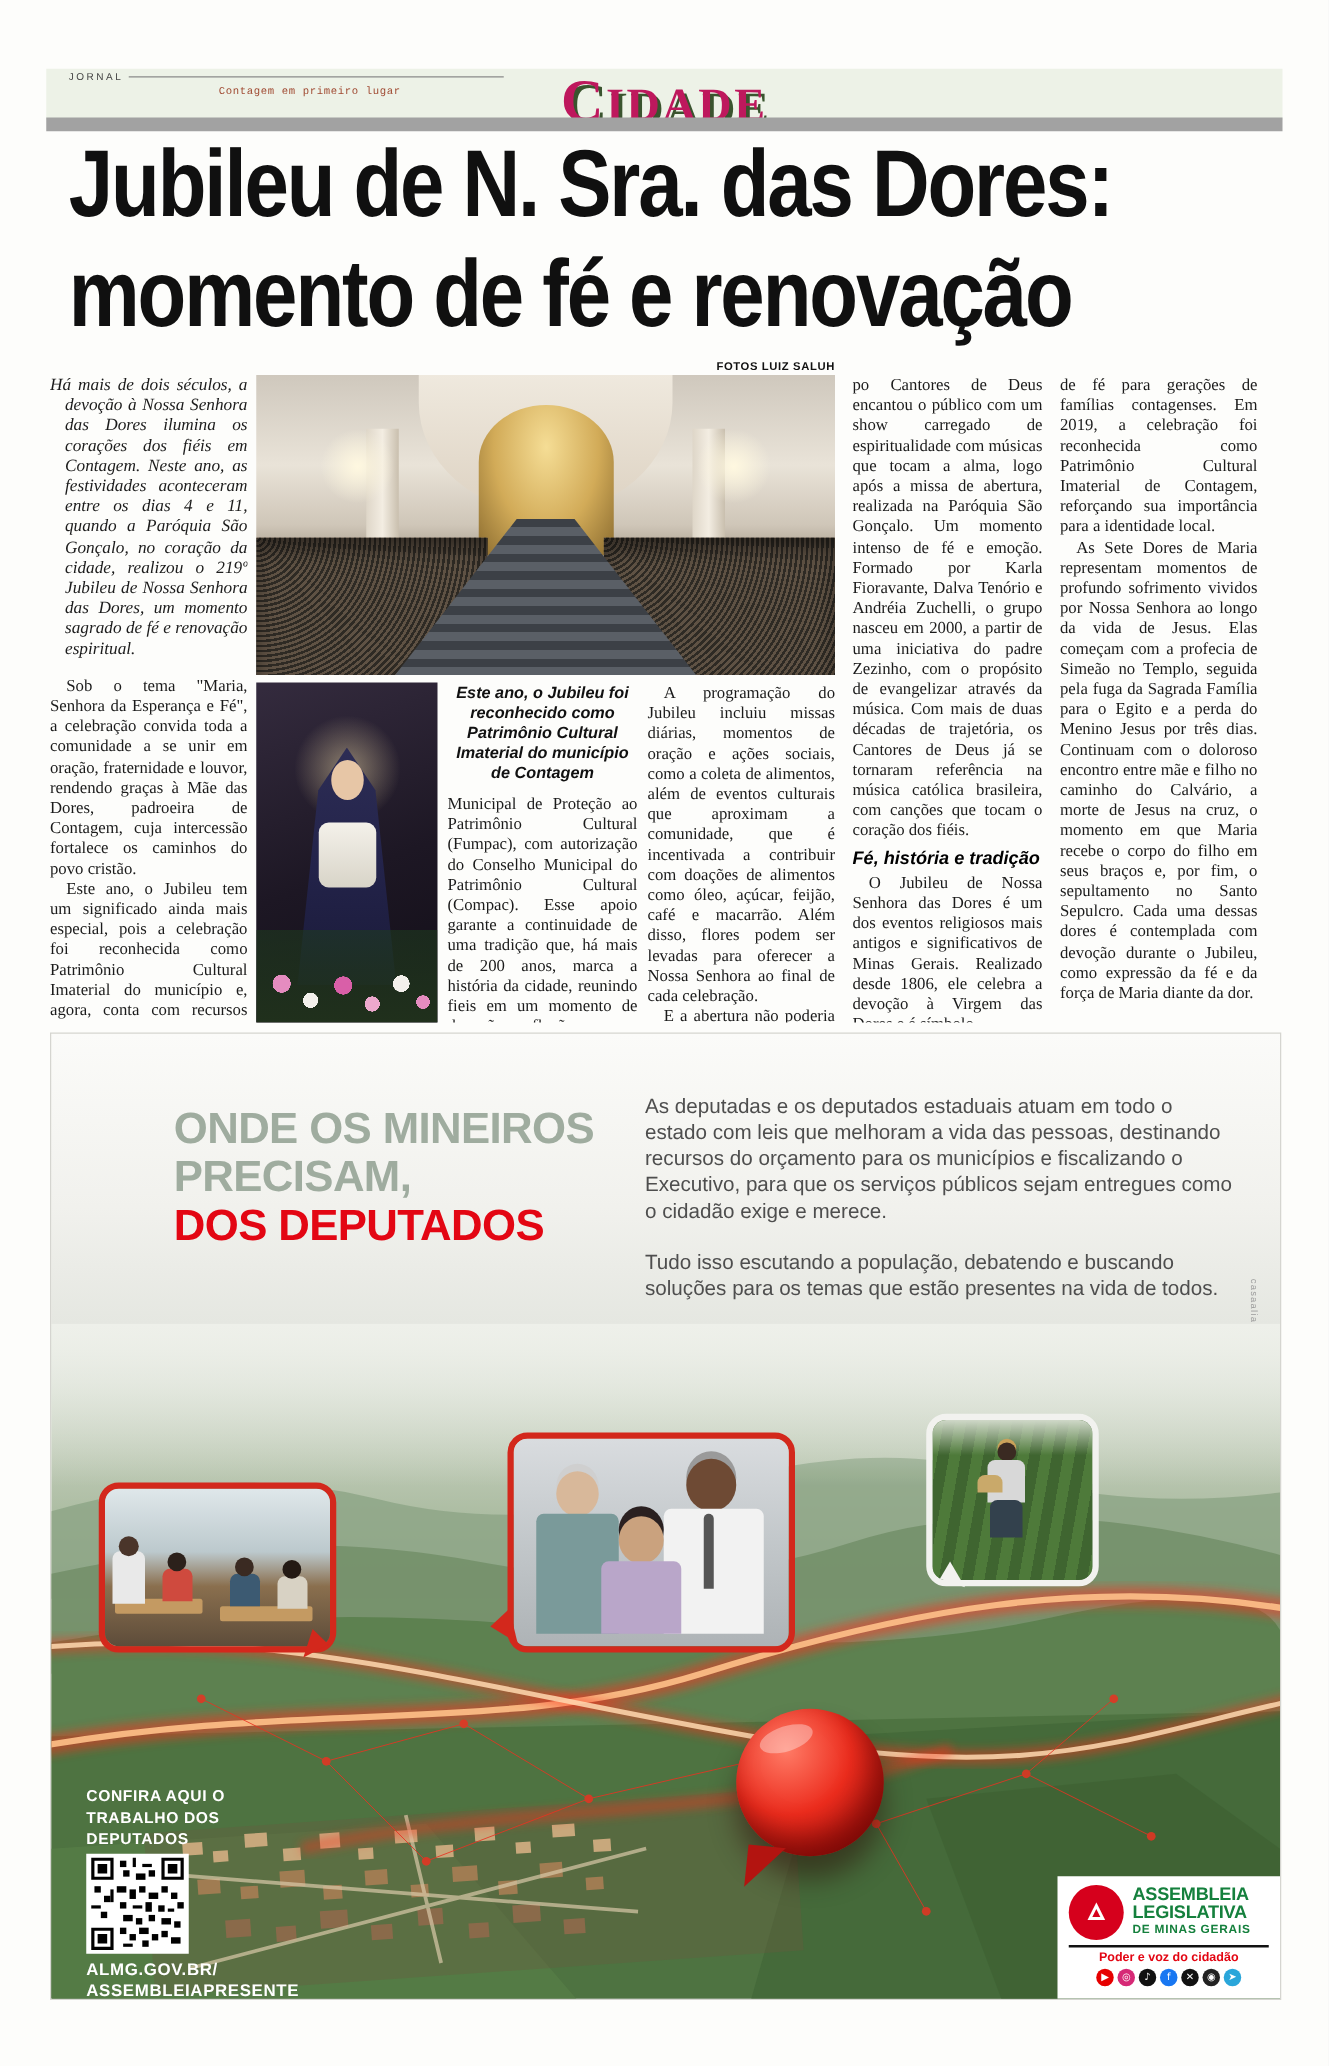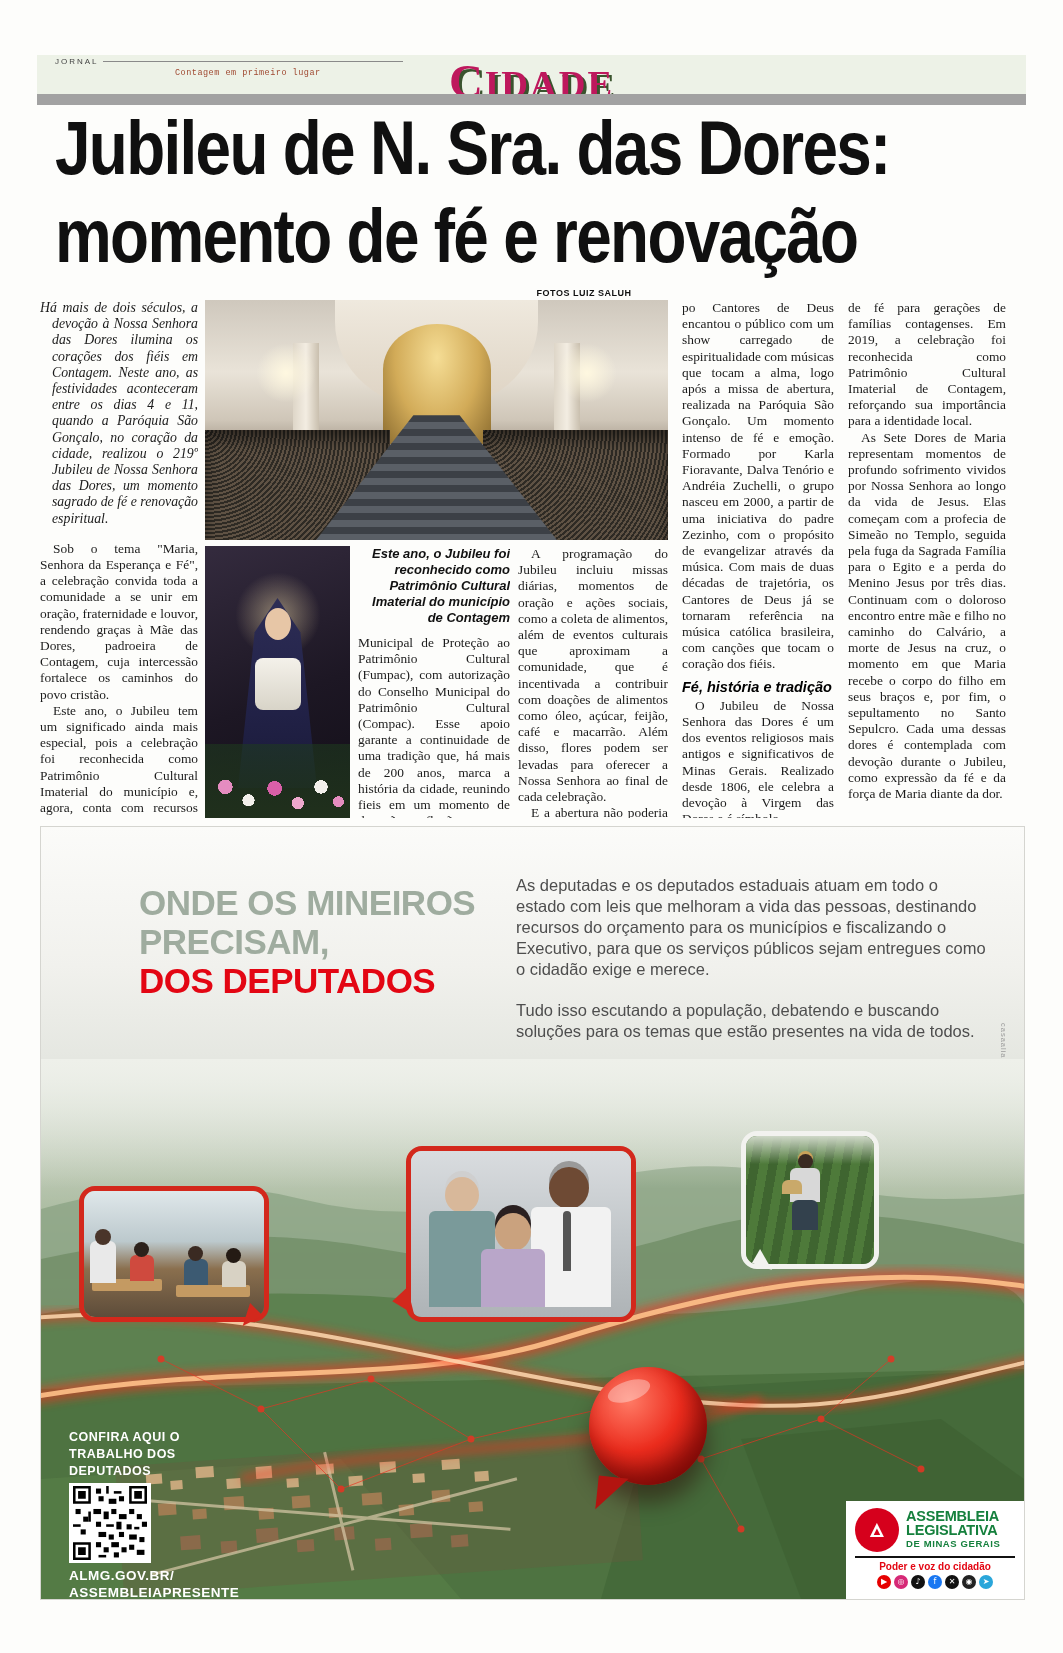--- a/index.html
+++ b/index.html
@@ -31,34 +31,34 @@
   .issue-page{font-weight:bold;font-size:52px;line-height:46px;}
   .gray-bar{position:absolute;left:37px;top:94px;width:989px;height:11px;background:#a2a2a2;}
 
   
   .headline{position:absolute;left:55px;top:104px;width:980px;margin:0;color:#101010;
             font-family:"Liberation Sans",sans-serif;font-weight:bold;}
   .hl{display:block;font-size:76px;line-height:88px;letter-spacing:-2px;white-space:nowrap;
       transform:scaleX(.84);transform-origin:0 50%;}
 
   
-  .credit{position:absolute;left:500px;top:288px;width:168px;text-align:center;
+  .credit{position:absolute;left:500px;top:288px;width:168px;text-align:right;
           font-family:"Liberation Sans",sans-serif;font-weight:bold;font-size:9px;letter-spacing:.5px;color:#111;}
   .col{position:absolute;top:300px;height:518px;overflow:hidden;text-align:justify;
        font-size:13.4px;line-height:16.2px;color:#1b1b1b;}
   .col p{margin:0;}
   .col1{left:40px;width:158px;}
   .col2{left:358px;width:152px;top:546px;height:272px;}
   .col3{left:518px;width:150px;top:546px;height:272px;}
   .col4{left:682px;width:152px;}
   .col5{left:848px;width:158px;}
   .lead{font-style:italic;font-size:13.8px;padding-left:12px;text-indent:-12px;margin-bottom:14px !important;}
   .ind{text-indent:13px;}
   .caption{font-family:"Liberation Sans",sans-serif;font-weight:bold;font-style:italic;
-           font-size:13px;line-height:16px;text-align:right;color:#111;margin-bottom:9px !important;}
+           font-size:13px;line-height:16px;text-align:center;color:#111;margin-bottom:9px !important;}
   .subhead{font-family:"Liberation Sans",sans-serif;font-weight:bold;font-style:italic;
            font-size:14.5px;margin:6px 0 3px;text-align:left;color:#000;}
 
   
   .photo-church{position:absolute;left:205px;top:300px;width:463px;height:240px;overflow:hidden;
      background:linear-gradient(180deg,#cfc8bd 0%,#e9e3d8 30%,#cfc6b8 50%,#8a7d6d 68%,#4a423a 85%,#332d27 100%);}
   .pc-arch{position:absolute;left:28%;top:0;width:44%;height:46%;border-radius:0 0 50% 50%/0 0 80% 80%;
      background:linear-gradient(#efe9de,#ddd2c2);}
   .pc-altar{position:absolute;left:50%;top:24px;width:108px;height:120px;transform:translateX(-50%);
      border-radius:50% 50% 0 0/38% 38% 0 0;

